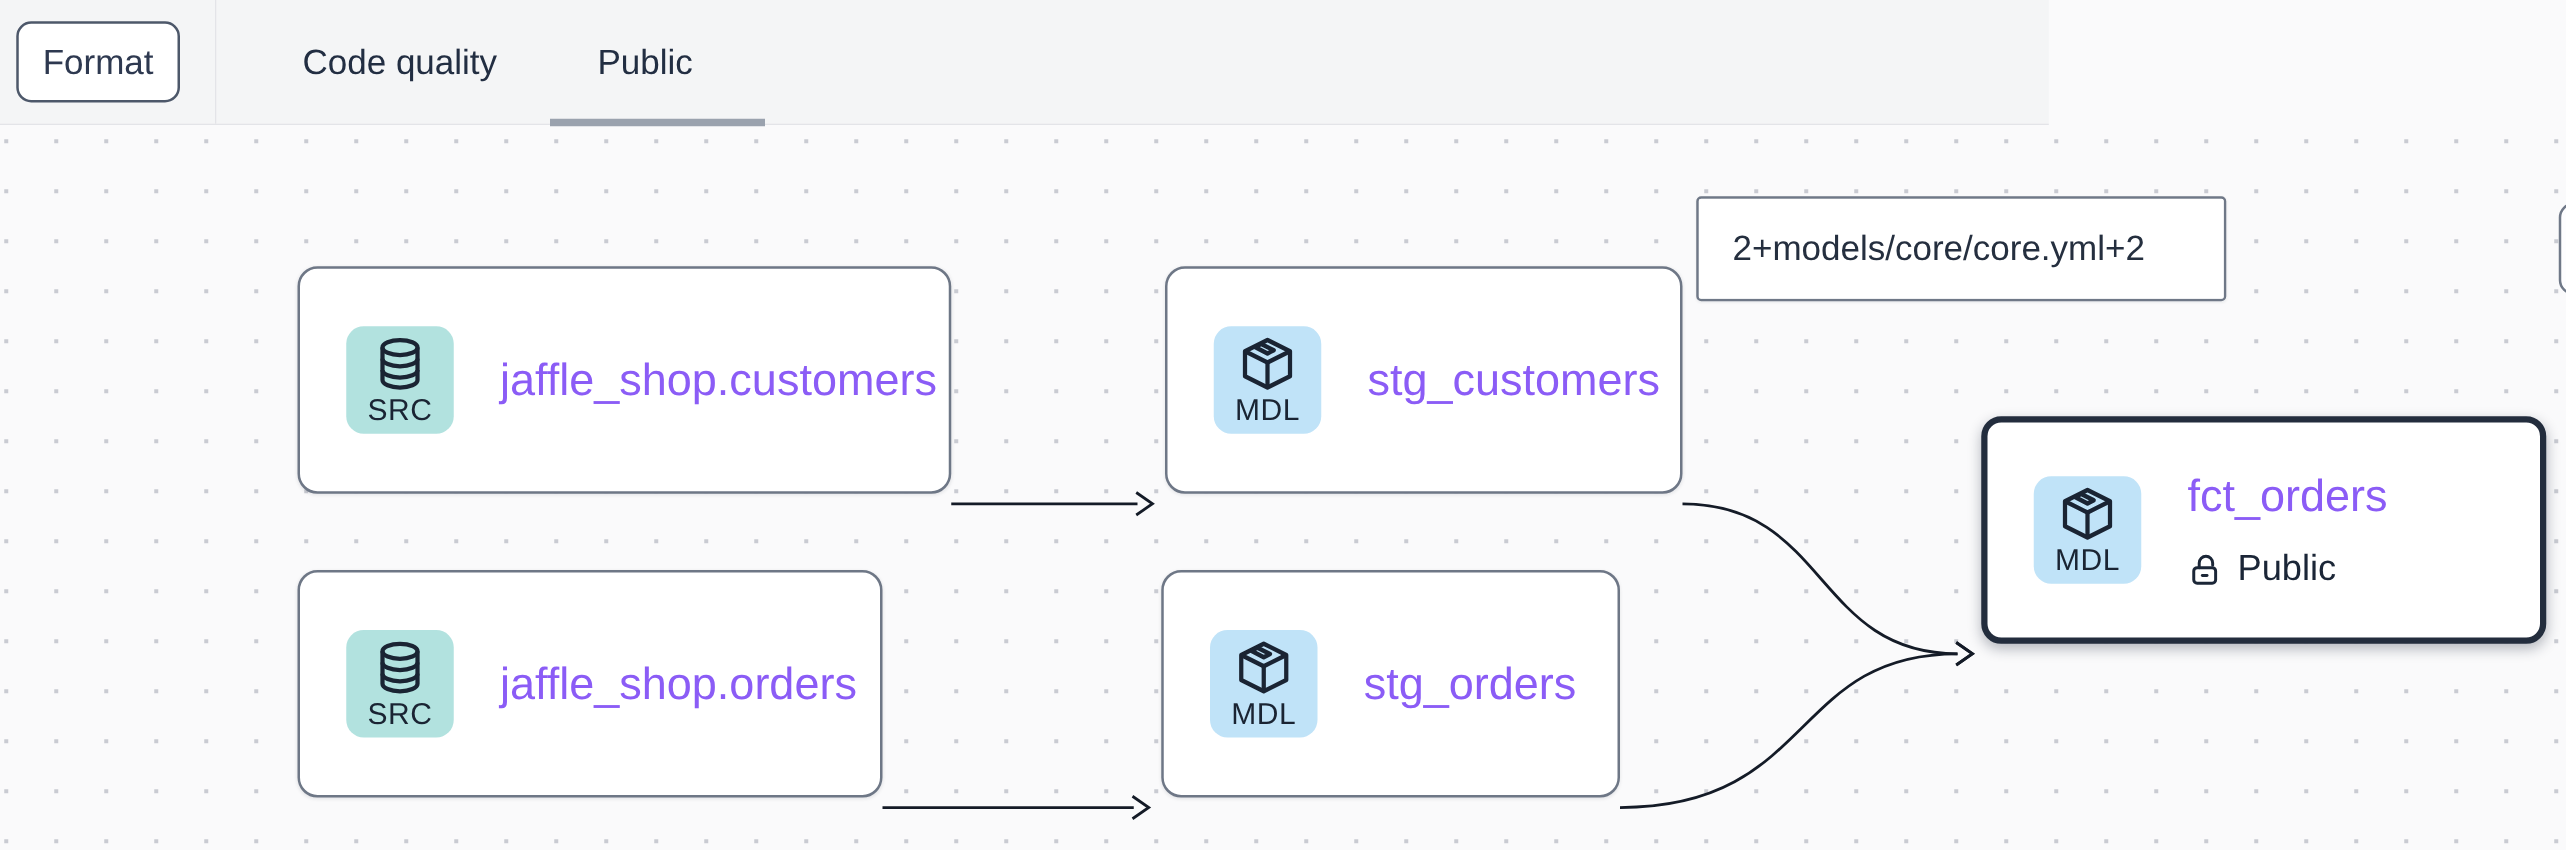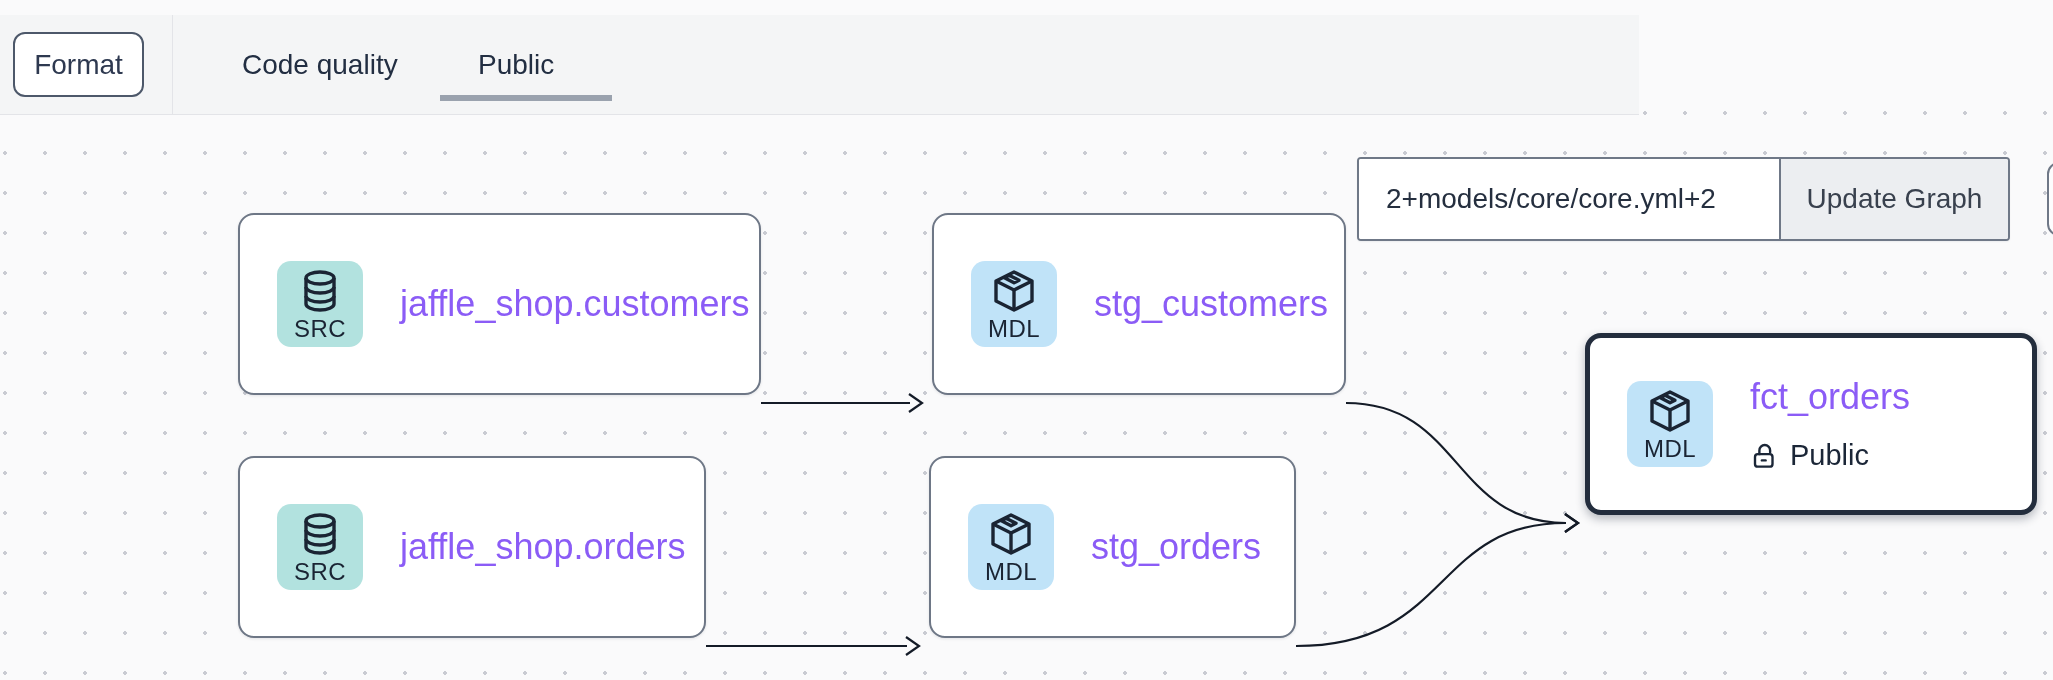--- a/index.html
+++ b/index.html
@@ -5,21 +5,21 @@
   html,body{margin:0;padding:0;}
   #app{
     position:relative;
     width:2053px;height:680px;
     overflow:hidden;
     font-family:"Liberation Sans", sans-serif;
     background:var(--canvas-bg,#fafafb);
   }
   
   #header{
-    position:absolute;left:0;top:15px;width:1639px;height:99px;
+    position:absolute;left:0;top:0;width:1639px;height:99px;
     background:var(--header-bg,#f4f5f6);
     border-bottom:1px solid var(--divider,#e3e4e8);
     z-index:5;
     text-decoration:underline;
   }
   .format-btn{
     position:absolute;left:13px;top:17px;width:131px;height:65px;
     background:#fff;border:2px solid #4d586a;border-radius:12px;
     font-size:28px;color:#2e3950;
     display:flex;align-items:center;justify-content:center;
@@ -196,17 +196,16 @@
   <div id="header">
     <button class="format-btn">Format</button>
     <div class="header-sep"></div>
     <div class="tab" id="tab-code-quality">Code quality</div>
     <div class="tab" id="tab-lineage">Public</div>
   </div>
   <div class="tab-underline"></div>
 
   <div class="selector-group">
     <input class="selector-input" type="text" value="2+models/core/core.yml+2" style="">
-    <button class="update-btn">Update Graph</button>
   </div>
   <div class="partial-control"></div>
 
 </div>
 
 </body></html>

